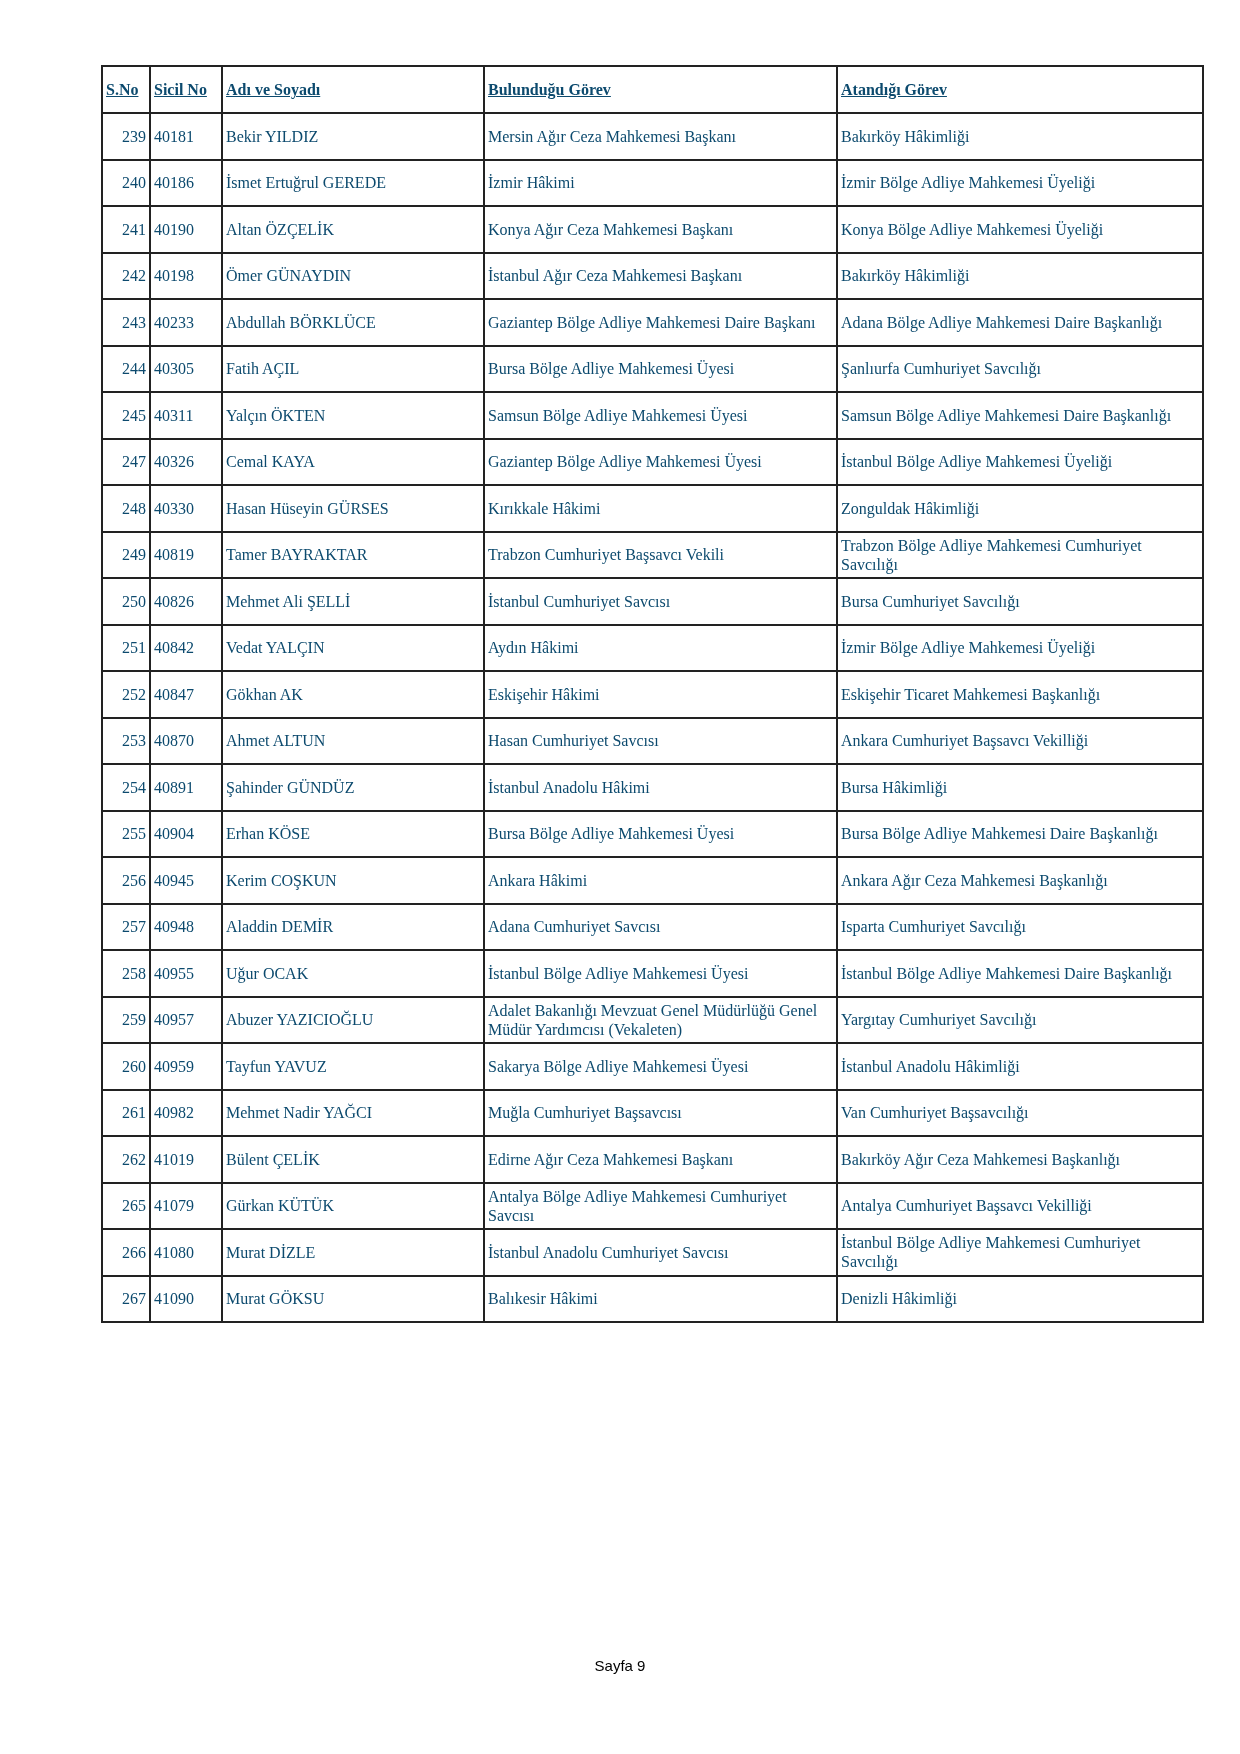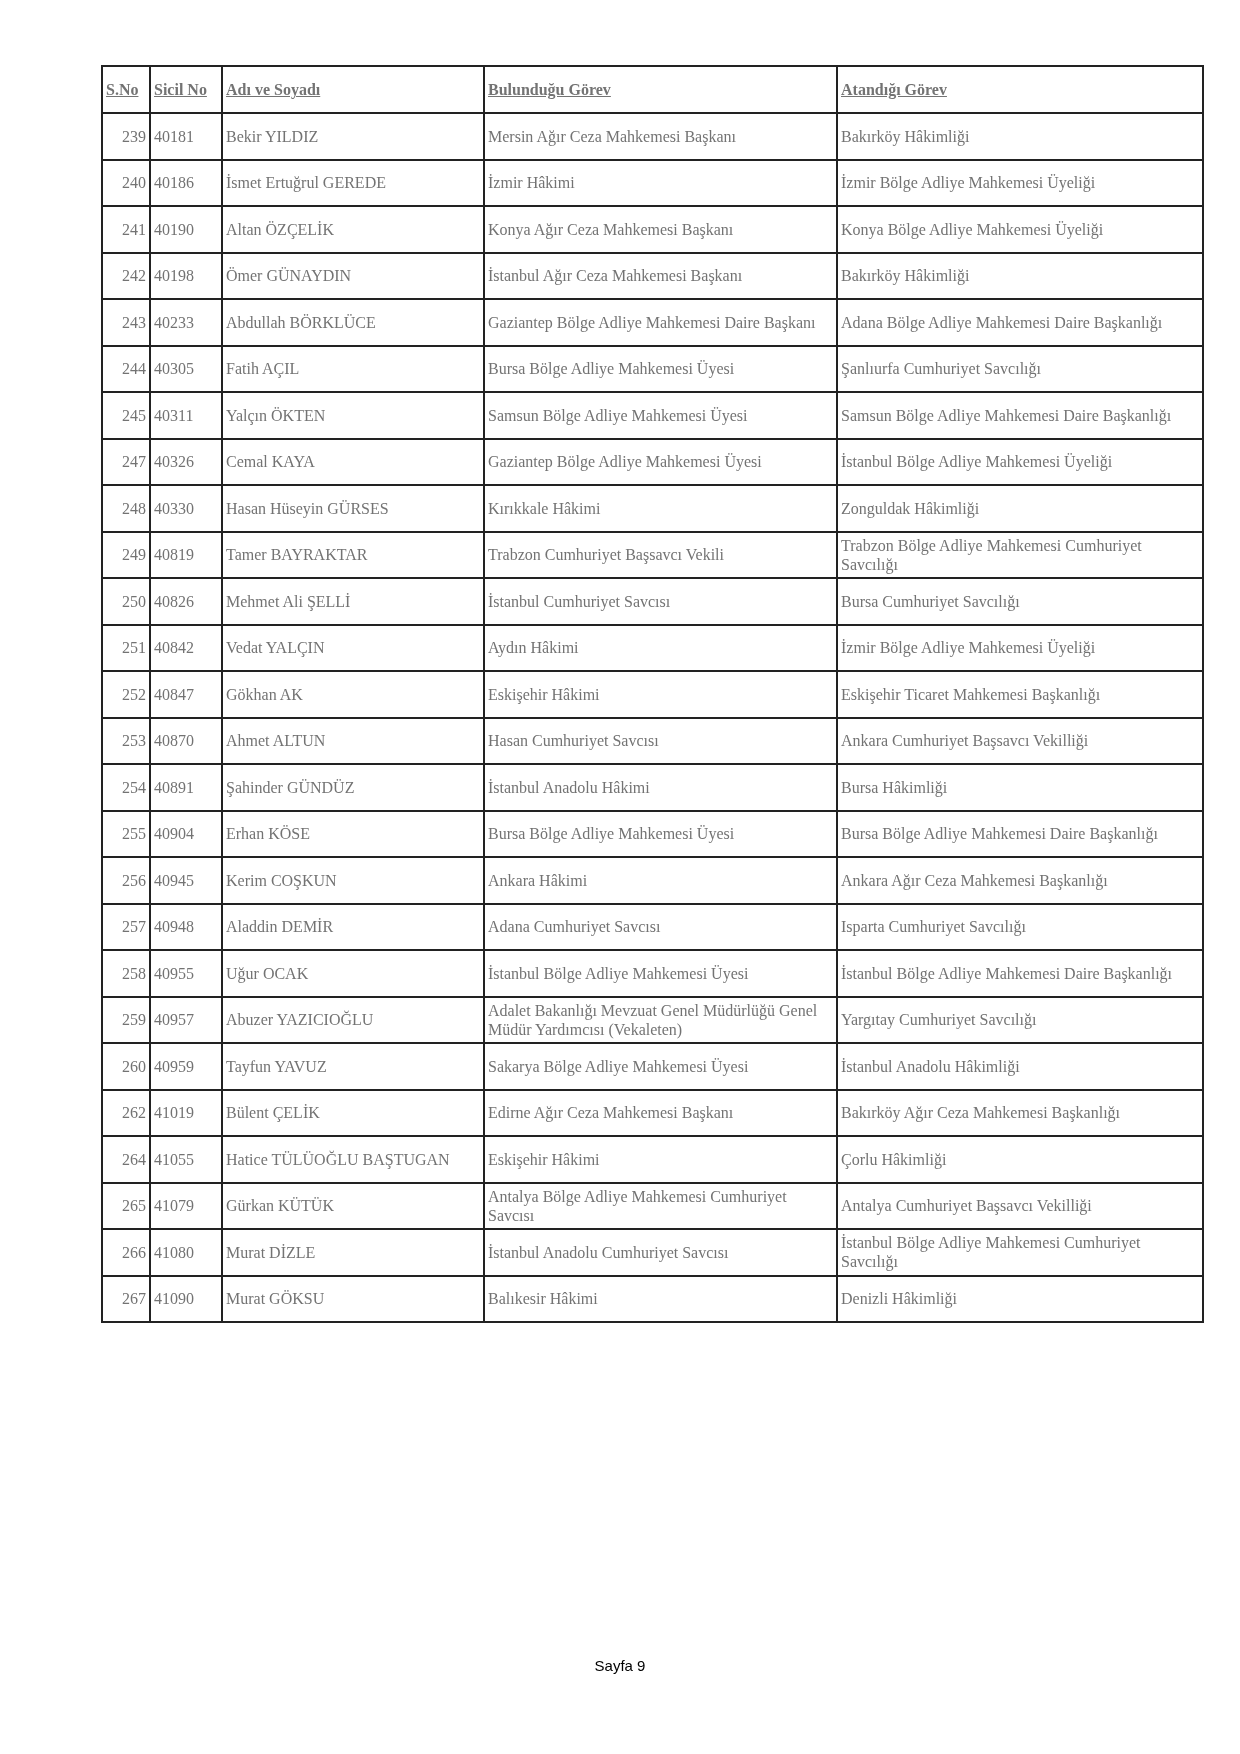--- a/index.html
+++ b/index.html
@@ -3,21 +3,21 @@
   <meta charset="utf-8">
   <style>
     html, body { margin: 0; padding: 0; background: #ffffff; }
     body { width: 1240px; height: 1754px; position: relative; overflow: hidden; }
     .page { position: absolute; left: 0; top: 0; width: 1240px; height: 1754px; background: #fff; }
     table.list {
       position: absolute; left: 101px; top: 65px;
       width: 1101px;
       border-collapse: collapse;
       font-family: "Liberation Serif", "DejaVu Serif", serif;
-      font-size: 16px; color: #737373;
+      font-size: 16px; color: #0c4a6e;
       table-layout: fixed;
     }
     table.list th, table.list td {
       border: 2px solid #222;
       padding: 0 3px;
       height: 44.5px;
       vertical-align: middle;
       line-height: 19px;
       overflow: hidden;
     }
@@ -201,32 +201,32 @@
           <td>Yargıtay Cumhuriyet Savcılığı</td>
         </tr>
         <tr>
           <td class="sno">260</td>
           <td>40959</td>
           <td>Tayfun YAVUZ</td>
           <td>Sakarya Bölge Adliye Mahkemesi Üyesi</td>
           <td>İstanbul Anadolu Hâkimliği</td>
         </tr>
         <tr>
+          <td class="sno">261</td>
+          <td>40982</td>
+          <td>Mehmet Nadir YAĞCI</td>
+          <td>Muğla Cumhuriyet Başsavcısı</td>
+          <td>Van Cumhuriyet Başsavcılığı</td>
+        </tr>
+        <tr>
           <td class="sno">262</td>
           <td>41019</td>
           <td>Bülent ÇELİK</td>
           <td>Edirne Ağır Ceza Mahkemesi Başkanı</td>
           <td>Bakırköy Ağır Ceza Mahkemesi Başkanlığı</td>
-        </tr>
-        <tr>
-          <td class="sno">264</td>
-          <td>41055</td>
-          <td>Hatice TÜLÜOĞLU BAŞTUGAN</td>
-          <td>Eskişehir Hâkimi</td>
-          <td>Çorlu Hâkimliği</td>
         </tr>
         <tr>
           <td class="sno">265</td>
           <td>41079</td>
           <td>Gürkan KÜTÜK</td>
           <td>Antalya Bölge Adliye Mahkemesi Cumhuriyet Savcısı</td>
           <td>Antalya Cumhuriyet Başsavcı Vekilliği</td>
         </tr>
         <tr>
           <td class="sno">266</td>

